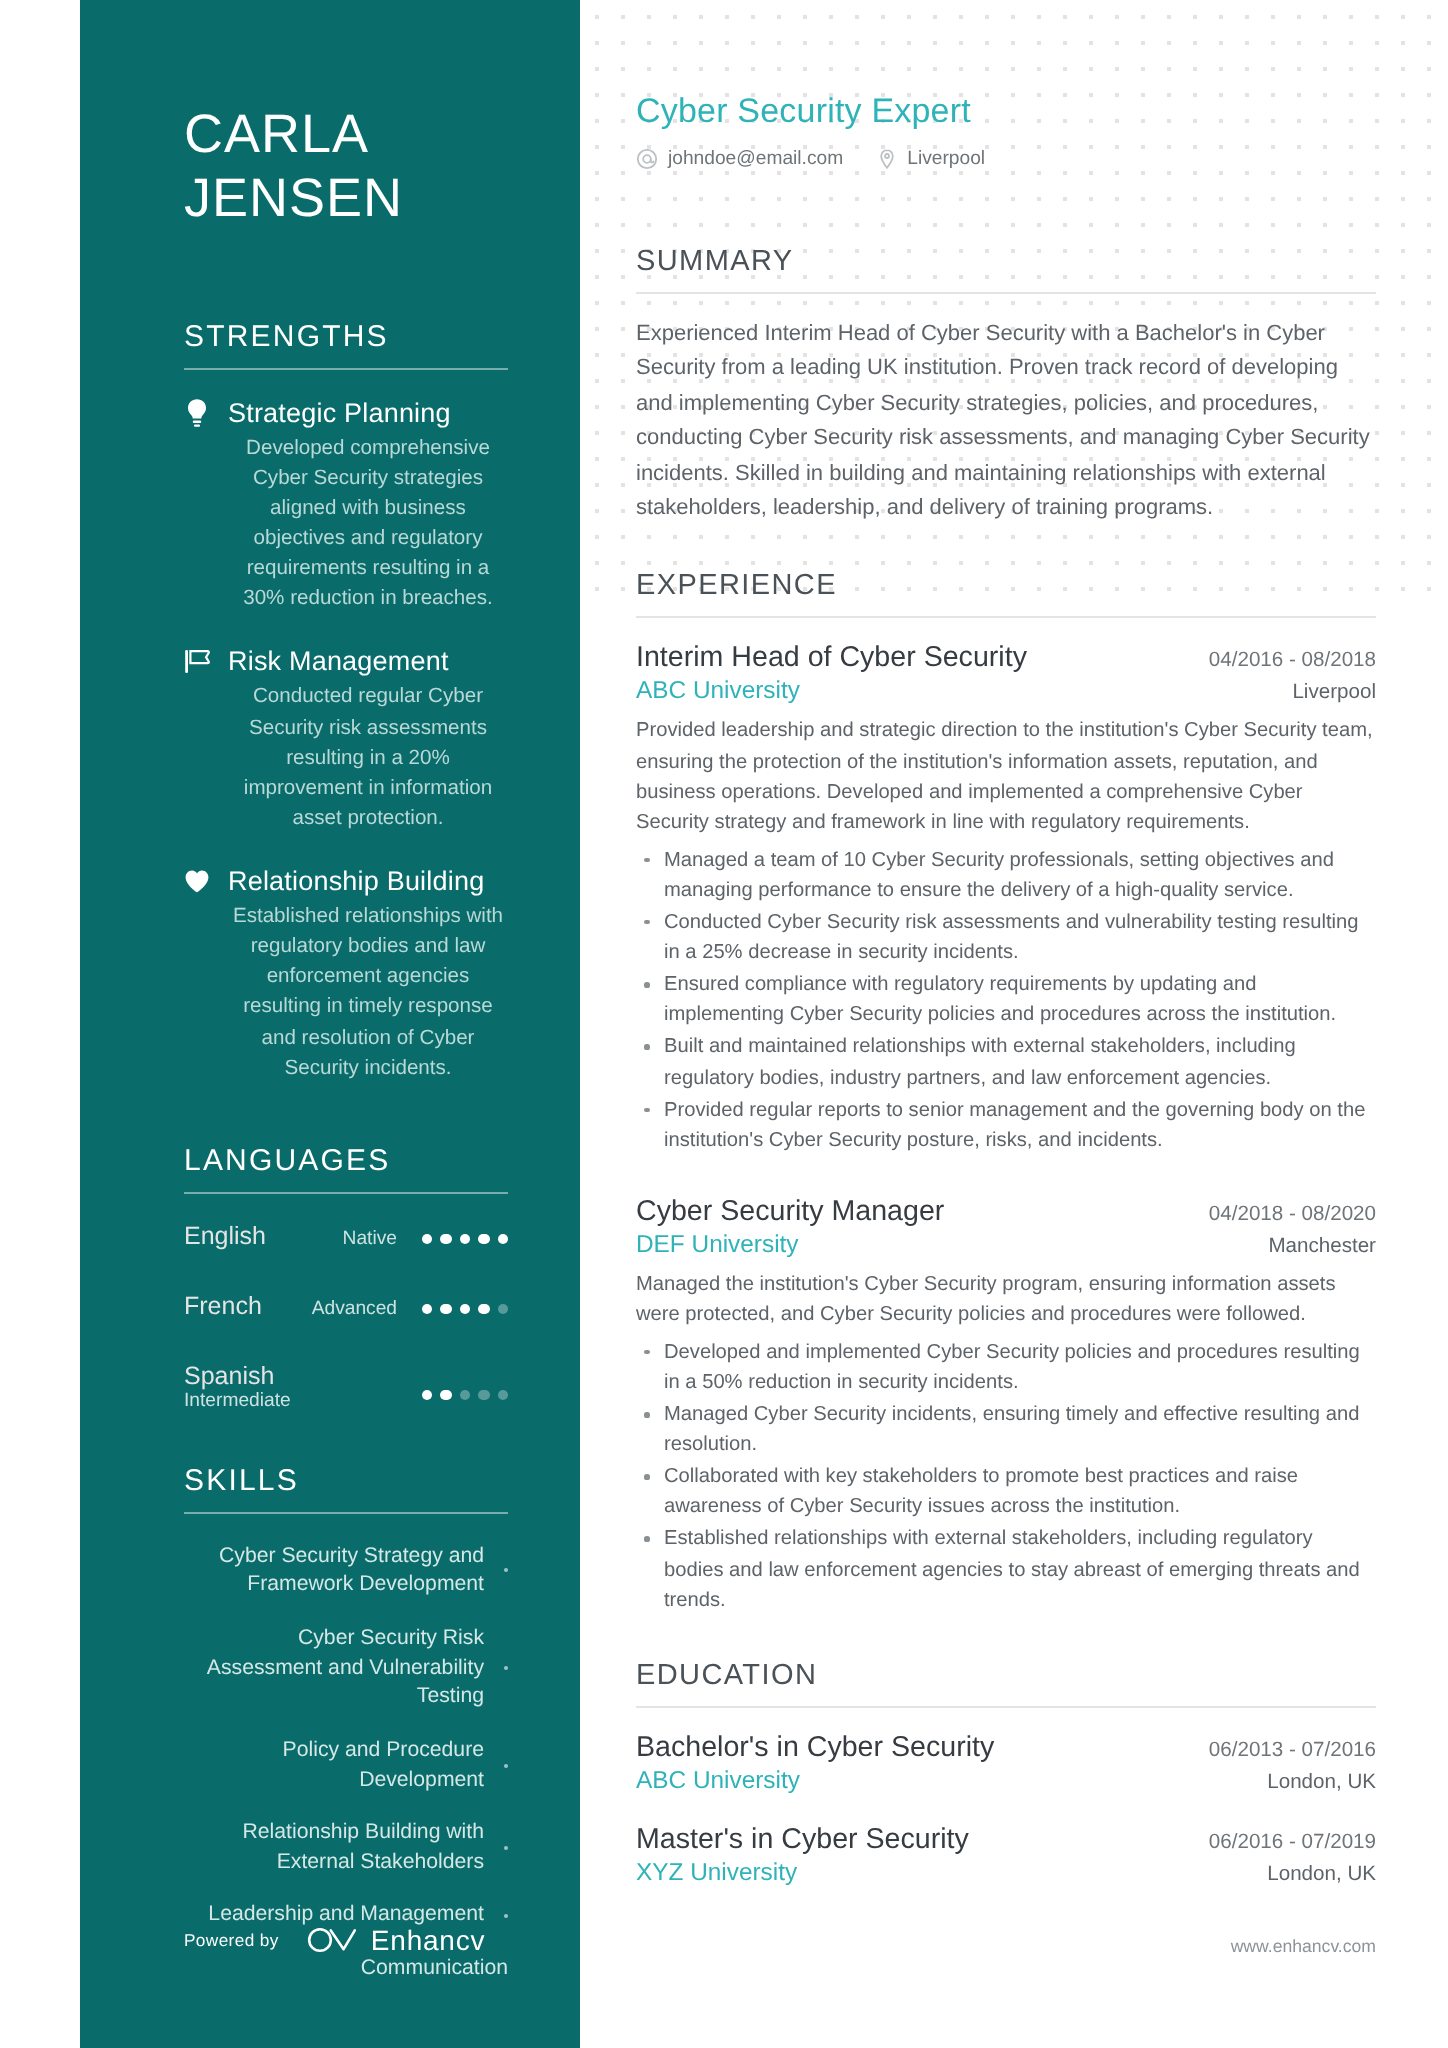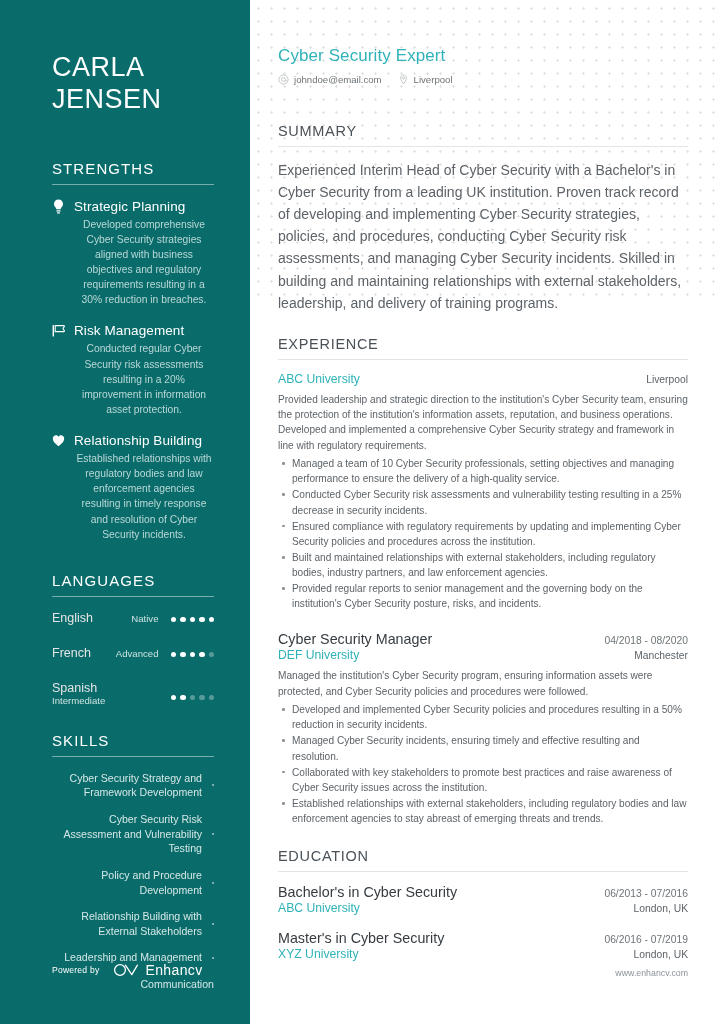--- a/index.html
+++ b/index.html
@@ -3,21 +3,21 @@
 <meta charset="utf-8">
 <style>
   * { margin:0; padding:0; box-sizing:border-box; }
   html,body { width:724px; height:1024px; }
   body {
     font-family: "Liberation Sans", sans-serif;
     background:#ffffff;
     position:relative;
     overflow:hidden;
   }
-  .page { position:relative; width:724px; height:1024px; display:flex; background:#fff; }
+  .page { position:relative; width:724px; height:1024px; display:flex; background:#fff;padding-left:40px; }
 
   
   .sidebar {
     width:250px;
     flex:0 0 250px;
     background:#0a6b6b;
     color:#ffffff;
     position:relative;
     padding:0;
   }
@@ -129,21 +129,21 @@
   .contact-txt { font-size:9.6px; color:#6e7478; }
 
   .sec { margin-bottom:22px; }
   .sec-title {
     font-size:14.5px; letter-spacing:0.7px; color:#4a5157; font-weight:400;
     margin-bottom:7px;
   }
   .sec-rule { height:1px; background:#e2e4e6; margin-bottom:12px; }
 
   .summary-txt {
-    font-size:14px; line-height:1.58; color:#5d6368;
+    font-size:11px; line-height:1.58; color:#5d6368;
   }
 
   .entry { margin-bottom:20px; }
   .entry-top { display:flex; justify-content:space-between; align-items:baseline; }
   .entry-title { font-size:14.3px; color:#363c41; font-weight:400; }
   .entry-date { font-size:10.3px; color:#6e7478; white-space:nowrap; }
   .entry-sub { display:flex; justify-content:space-between; align-items:baseline; margin-top:1px; }
   .entry-org { font-size:12.2px; color:#2fb3b8; }
   .entry-loc { font-size:10.3px; color:#5d6368; white-space:nowrap; }
   .entry-desc {
@@ -346,20 +346,24 @@
         <div class="sec-title">SUMMARY</div>
         <div class="sec-rule"></div>
         <p class="summary-txt">Experienced Interim Head of Cyber Security with a Bachelor's in Cyber Security from a leading UK institution. Proven track record of developing and implementing Cyber Security strategies, policies, and procedures, conducting Cyber Security risk assessments, and managing Cyber Security incidents. Skilled in building and maintaining relationships with external stakeholders, leadership, and delivery of training programs.</p>
       </section>
 
       <section class="sec">
         <div class="sec-title">EXPERIENCE</div>
         <div class="sec-rule"></div>
 
         <div class="entry">
+          <div class="entry-top">
+            <span class="entry-title">Interim Head of Cyber Security</span>
+            <span class="entry-date">04/2016 - 08/2018</span>
+          </div>
           <div class="entry-sub">
             <span class="entry-org">ABC University</span>
             <span class="entry-loc">Liverpool</span>
           </div>
           <p class="entry-desc">Provided leadership and strategic direction to the institution's Cyber Security team, ensuring the protection of the institution's information assets, reputation, and business operations. Developed and implemented a comprehensive Cyber Security strategy and framework in line with regulatory requirements.</p>
           <ul class="bullets">
             <li>Managed a team of 10 Cyber Security professionals, setting objectives and managing performance to ensure the delivery of a high-quality service.</li>
             <li>Conducted Cyber Security risk assessments and vulnerability testing resulting in a 25% decrease in security incidents.</li>
             <li>Ensured compliance with regulatory requirements by updating and implementing Cyber Security policies and procedures across the institution.</li>
             <li>Built and maintained relationships with external stakeholders, including regulatory bodies, industry partners, and law enforcement agencies.</li>

